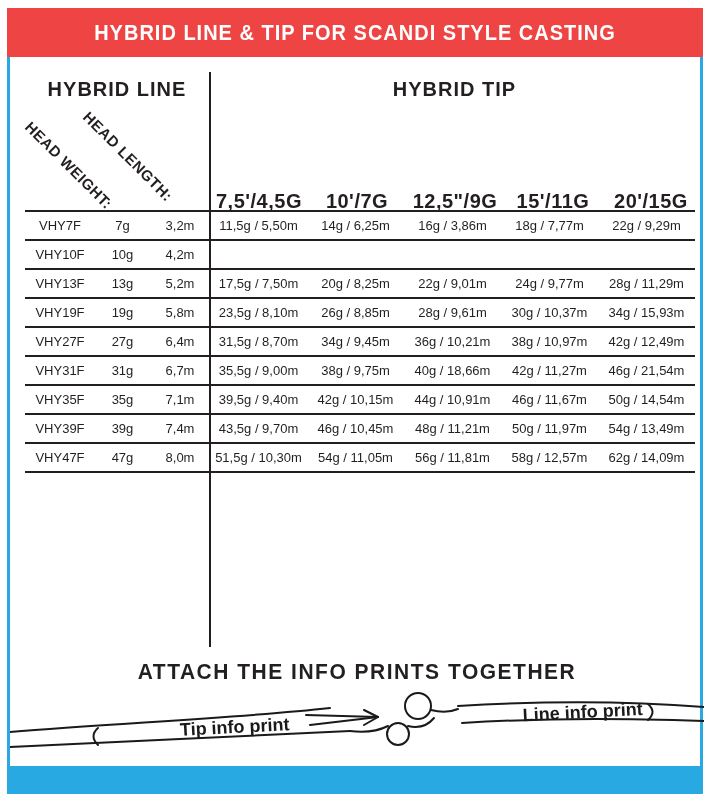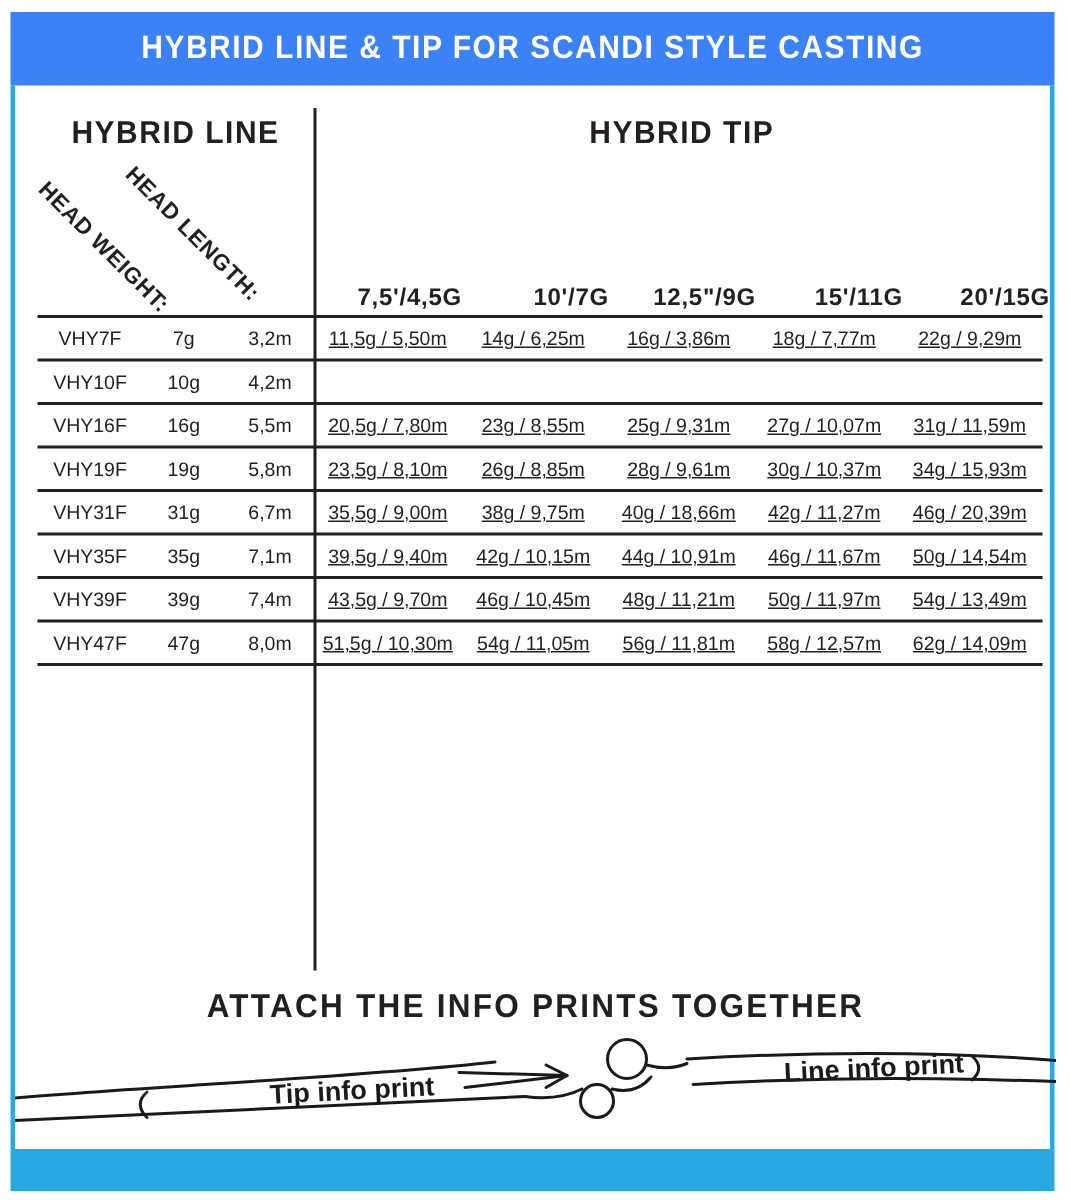--- a/index.html
+++ b/index.html
@@ -6,21 +6,21 @@
   .page{
     position:relative;
     width:714px;height:800px;
     background:#ffffff;
     font-family:"Liberation Sans", sans-serif;
     color:#231f20;
     overflow:hidden;
   }
   .banner{
     position:absolute;left:7px;top:8px;width:696px;height:49px;
-    background:#3b82f6;
+    background:#ef4444;
     display:flex;align-items:center;justify-content:center;
   }
   .banner .title{
     color:#ffffff;font-weight:700;font-size:20px;letter-spacing:1px;
     white-space:nowrap;transform:scaleY(1.08);
   }
   .side-border{position:absolute;width:3px;background:#29a9e1;top:57px;height:709px;}
   .side-border.left{left:7px;}
   .side-border.right{left:700px;}
   .bottom-bar{position:absolute;left:7px;top:766px;width:696px;height:28px;background:#29a9e1;}
@@ -35,34 +35,34 @@
     position:absolute;font-weight:700;font-size:15px;letter-spacing:0.5px;
     transform-origin:0 0;transform:rotate(45deg);white-space:nowrap;
   }
   .diag.weight{left:34px;top:118px;}
   .diag.length{left:92px;top:108px;}
   .tip-col-headers{
     position:absolute;left:210px;top:190px;width:490px;height:20px;
     display:flex;
   }
   .tip-col-headers .col-h{
-    flex:1;text-align:right;font-weight:700;font-size:16px;letter-spacing:0.5px;
+    flex:1;text-align:center;font-weight:700;font-size:20px;letter-spacing:0.5px;
   }
   .header-line{position:absolute;left:25px;top:210px;width:670px;height:2px;background:#231f20;}
   .table-body{position:absolute;left:25px;top:212px;width:670px;}
   .row{
     display:flex;align-items:center;height:29px;box-sizing:border-box;
     border-bottom:2px solid #231f20;font-size:13px;
   }
   .cell{text-align:center;white-space:nowrap;}
   .cell.model{width:70px;}
   .cell.weight{width:55px;}
   .cell.len{width:60px;}
   .tipgroup{flex:1;display:flex;}
-  .cell.tip{flex:1;text-decoration:underline;}
+  .cell.tip{flex:1;}
   .attach-heading{
     position:absolute;left:0;top:660px;width:714px;text-align:center;
     font-weight:700;font-size:21px;letter-spacing:1.5px;transform:scaleY(1.05);
   }
   .knot-svg{position:absolute;left:10px;top:690px;}
   .knot-svg path, .knot-svg circle{fill:none;stroke:#1a1a1a;stroke-width:2;stroke-linecap:round;}
   .knot-svg text{fill:#1a1a1a;font-family:"Liberation Sans",sans-serif;font-size:18px;font-weight:600;}
 </style>
 </head>
 <body>
@@ -106,53 +106,65 @@
           <div class="cell tip">18g / 7,77m</div>
           <div class="cell tip">22g / 9,29m</div>
         </div>
       </div>
       <div class="row">
         <div class="cell model">VHY10F</div>
         <div class="cell weight">10g</div>
         <div class="cell len">4,2m</div>
       </div>
       <div class="row">
-        <div class="cell model">VHY16F</div>
-        <div class="cell weight">16g</div>
-        <div class="cell len">5,5m</div>
-        <div class="tipgroup">
-          <div class="cell tip">20,5g / 7,80m</div>
-          <div class="cell tip">23g / 8,55m</div>
-          <div class="cell tip">25g / 9,31m</div>
-          <div class="cell tip">27g / 10,07m</div>
-          <div class="cell tip">31g / 11,59m</div>
+        <div class="cell model">VHY13F</div>
+        <div class="cell weight">13g</div>
+        <div class="cell len">5,2m</div>
+        <div class="tipgroup">
+          <div class="cell tip">17,5g / 7,50m</div>
+          <div class="cell tip">20g / 8,25m</div>
+          <div class="cell tip">22g / 9,01m</div>
+          <div class="cell tip">24g / 9,77m</div>
+          <div class="cell tip">28g / 11,29m</div>
         </div>
       </div>
       <div class="row">
         <div class="cell model">VHY19F</div>
         <div class="cell weight">19g</div>
         <div class="cell len">5,8m</div>
         <div class="tipgroup">
           <div class="cell tip">23,5g / 8,10m</div>
           <div class="cell tip">26g / 8,85m</div>
           <div class="cell tip">28g / 9,61m</div>
           <div class="cell tip">30g / 10,37m</div>
           <div class="cell tip">34g / 15,93m</div>
         </div>
       </div>
       <div class="row">
+        <div class="cell model">VHY27F</div>
+        <div class="cell weight">27g</div>
+        <div class="cell len">6,4m</div>
+        <div class="tipgroup">
+          <div class="cell tip">31,5g / 8,70m</div>
+          <div class="cell tip">34g / 9,45m</div>
+          <div class="cell tip">36g / 10,21m</div>
+          <div class="cell tip">38g / 10,97m</div>
+          <div class="cell tip">42g / 12,49m</div>
+        </div>
+      </div>
+      <div class="row">
         <div class="cell model">VHY31F</div>
         <div class="cell weight">31g</div>
         <div class="cell len">6,7m</div>
         <div class="tipgroup">
           <div class="cell tip">35,5g / 9,00m</div>
           <div class="cell tip">38g / 9,75m</div>
           <div class="cell tip">40g / 18,66m</div>
           <div class="cell tip">42g / 11,27m</div>
-          <div class="cell tip">46g / 20,39m</div>
+          <div class="cell tip">46g / 21,54m</div>
         </div>
       </div>
       <div class="row">
         <div class="cell model">VHY35F</div>
         <div class="cell weight">35g</div>
         <div class="cell len">7,1m</div>
         <div class="tipgroup">
           <div class="cell tip">39,5g / 9,40m</div>
           <div class="cell tip">42g / 10,15m</div>
           <div class="cell tip">44g / 10,91m</div>

